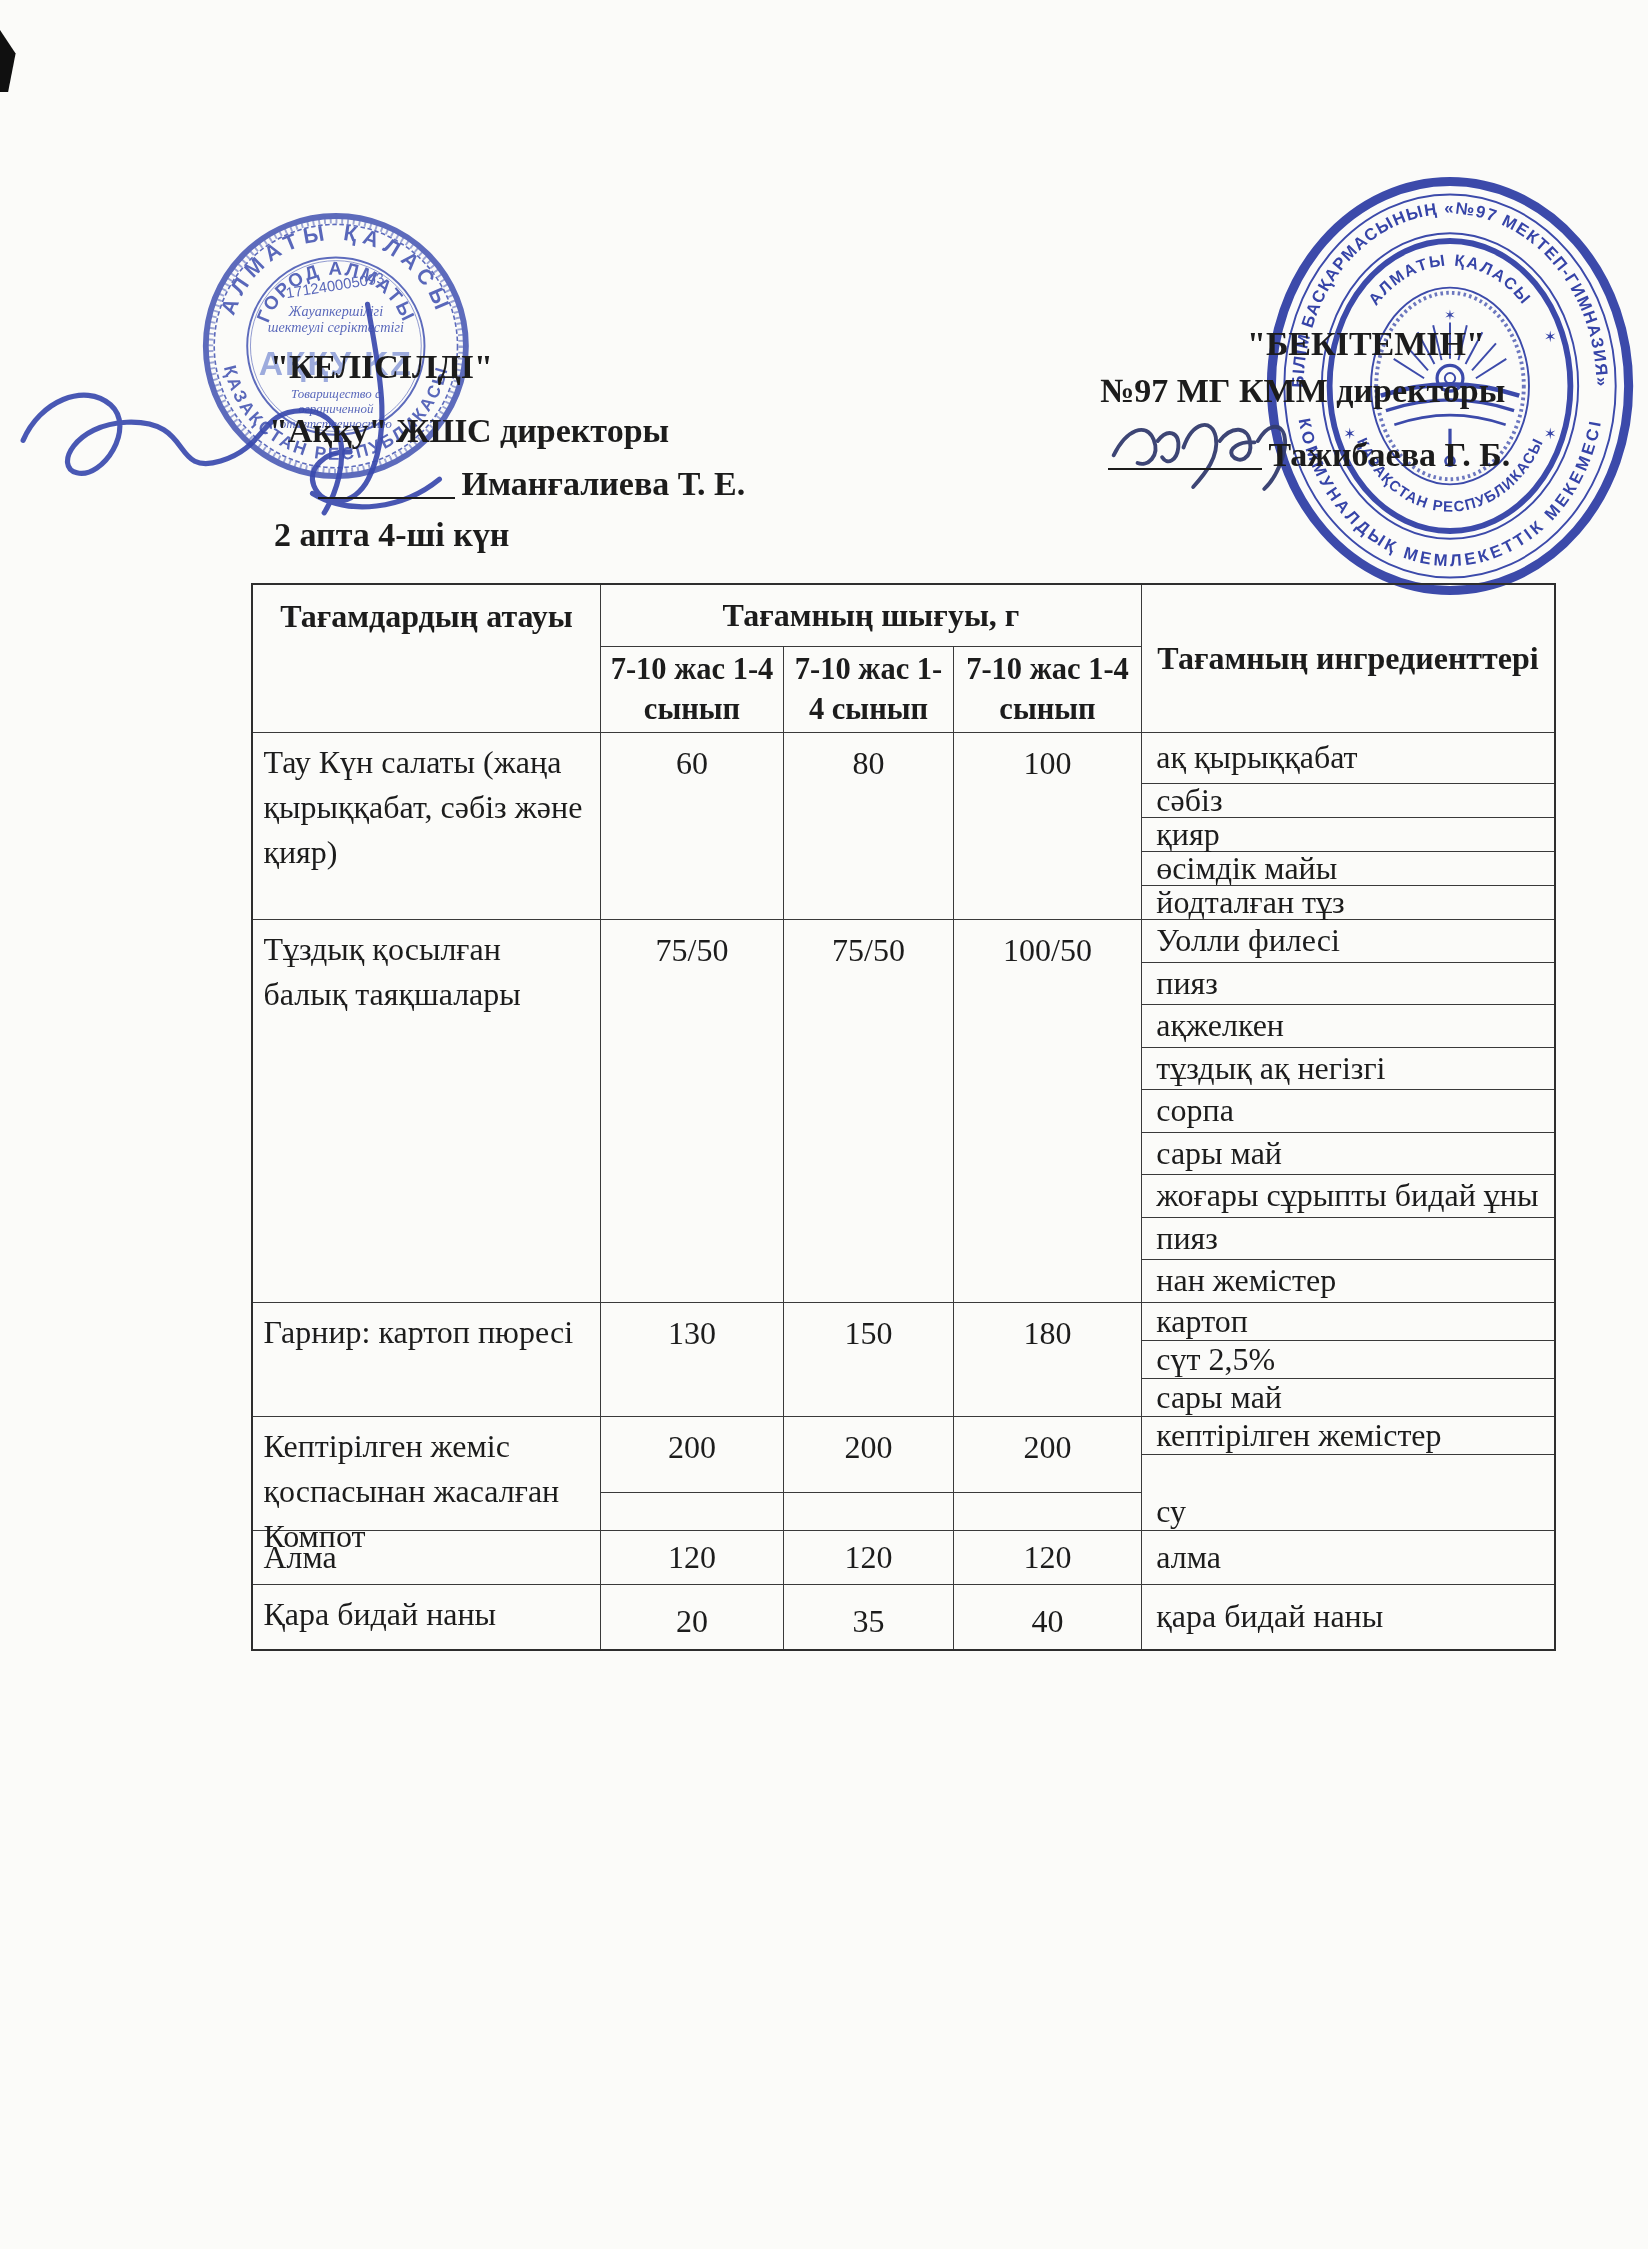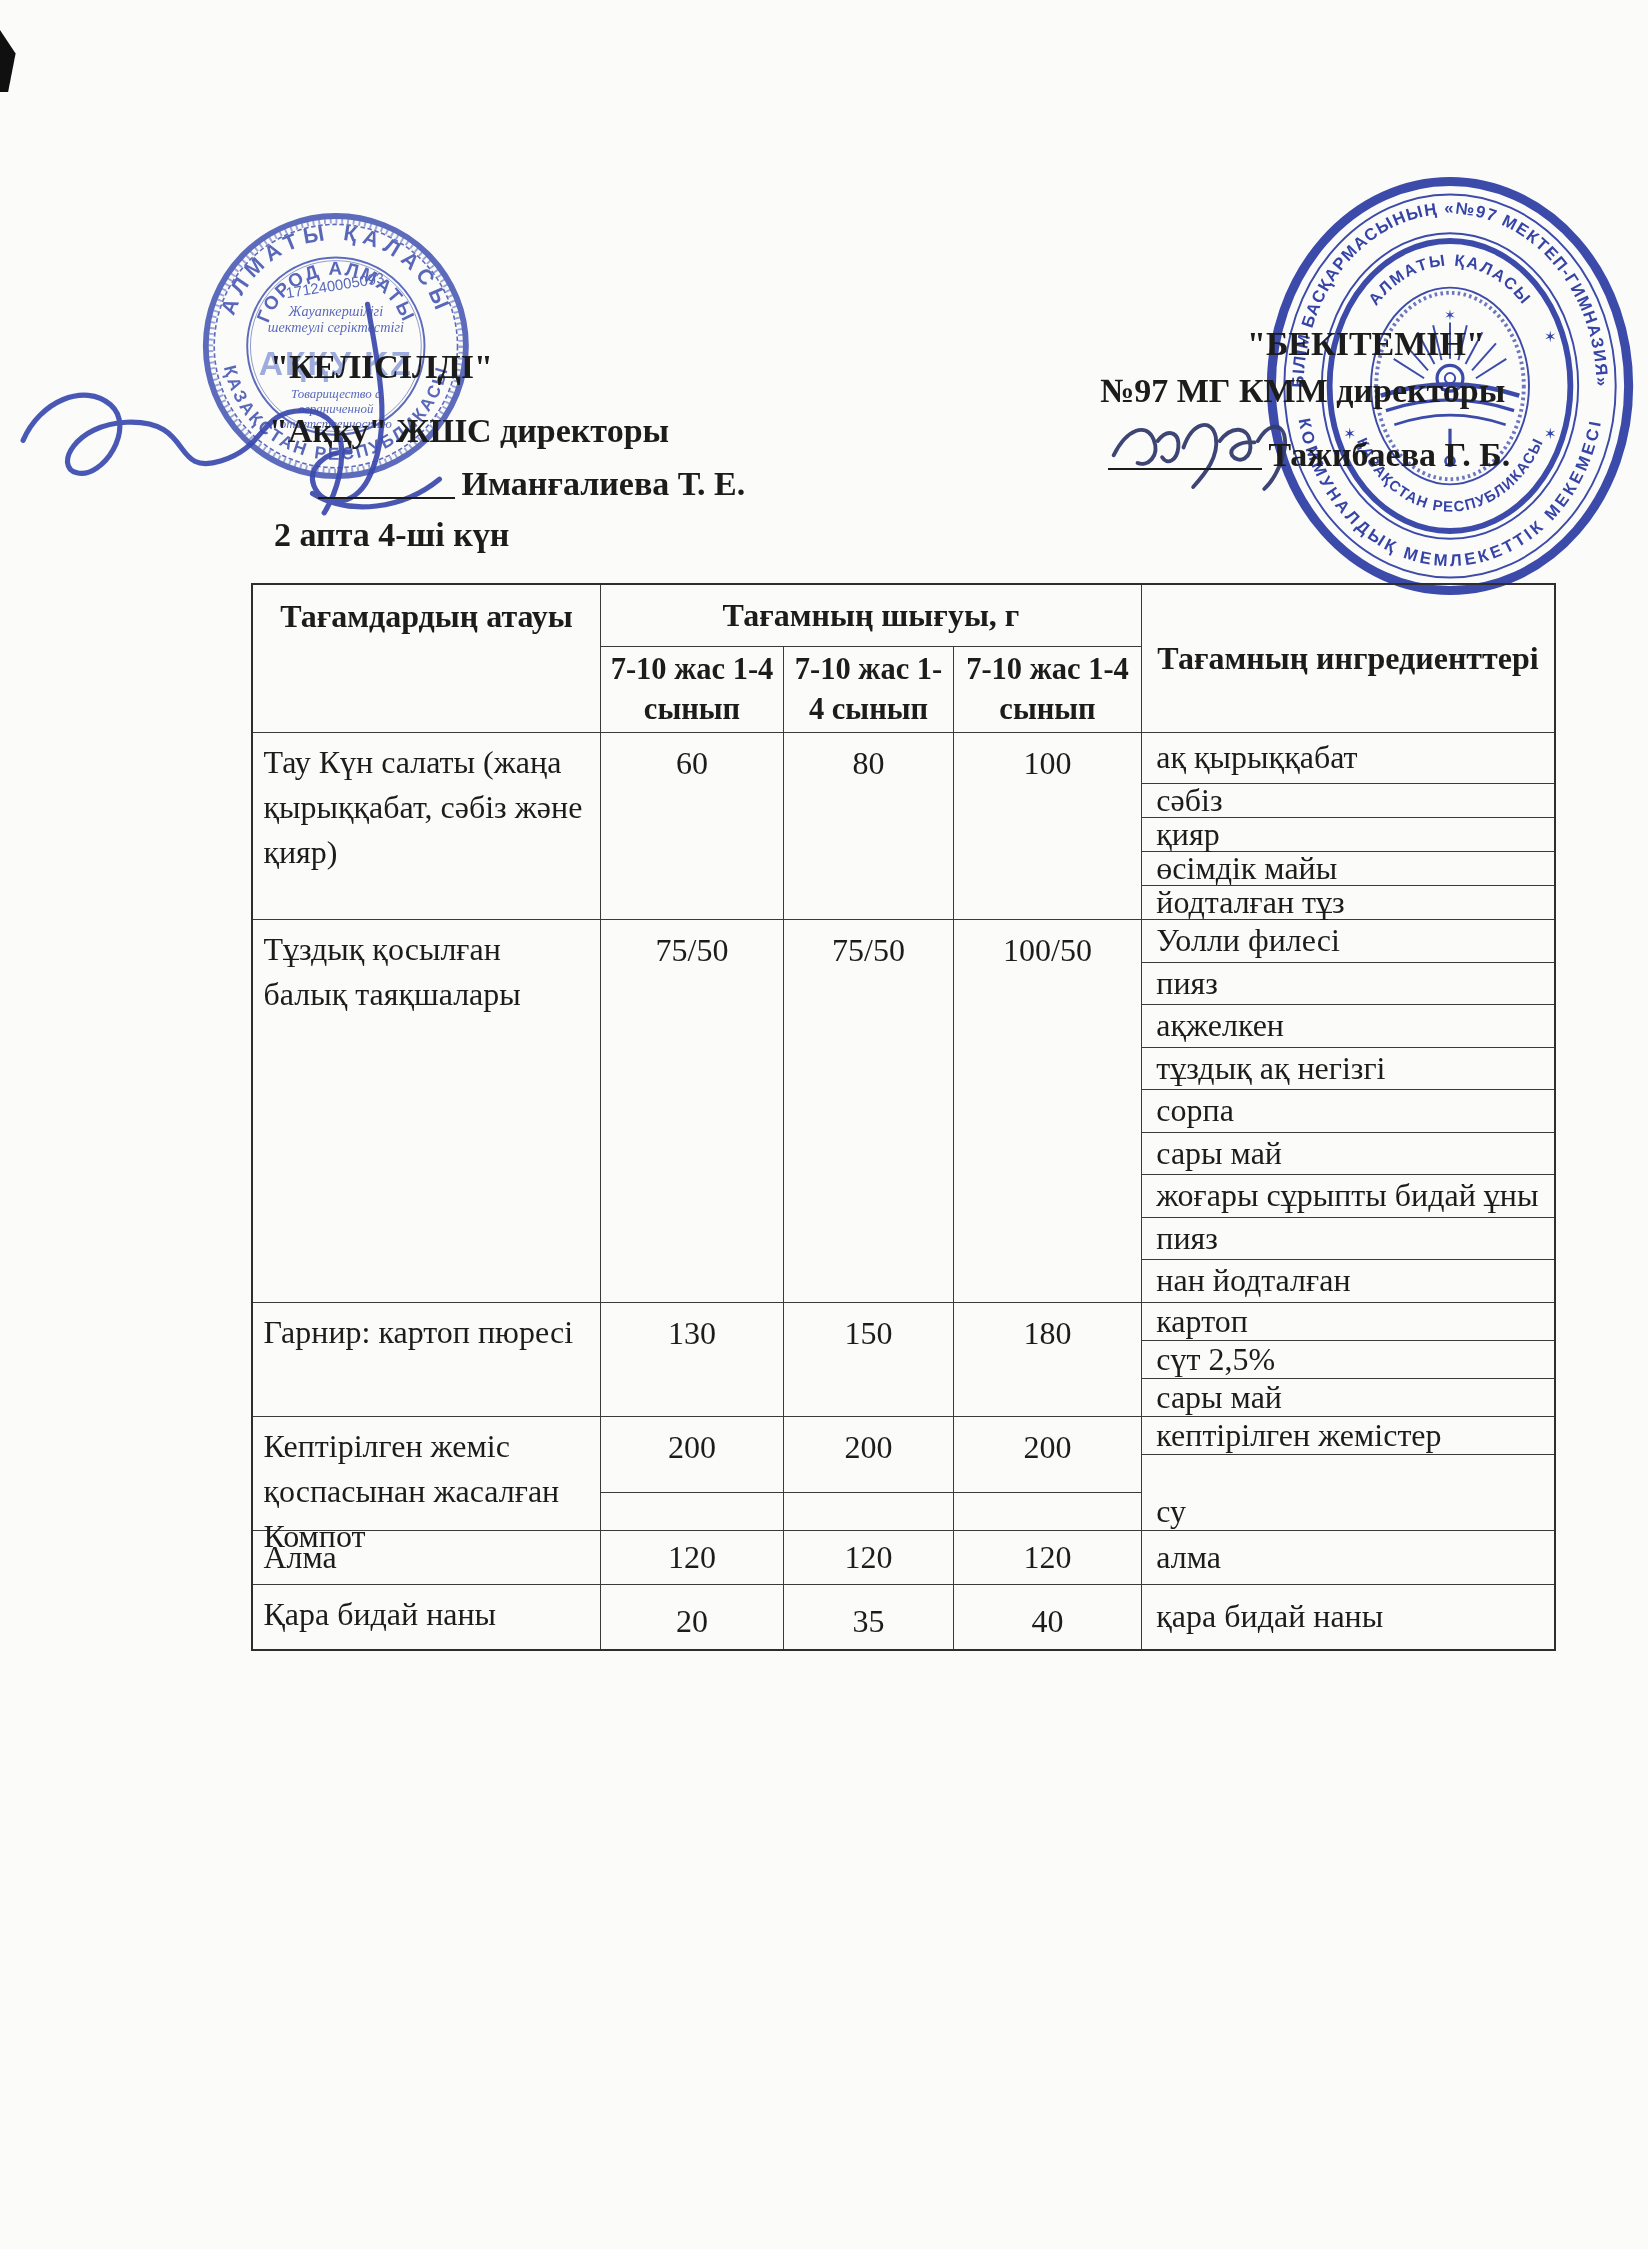--- a/index.html
+++ b/index.html
@@ -200,21 +200,21 @@
     <div class="cell val br bb" style="grid-area:8/3/17/4">75/50</div>
     <div class="cell val br bb" style="grid-area:8/4/17/5">100/50</div>
     <div class="cell ing bb" style="grid-area:8/5/9/6">Уолли филесі</div>
     <div class="cell ing bb" style="grid-area:9/5/10/6">пияз</div>
     <div class="cell ing bb" style="grid-area:10/5/11/6">ақжелкен</div>
     <div class="cell ing bb" style="grid-area:11/5/12/6">тұздық ақ негізгі</div>
     <div class="cell ing bb" style="grid-area:12/5/13/6">сорпа</div>
     <div class="cell ing bb" style="grid-area:13/5/14/6">сары май</div>
     <div class="cell ing bb" style="grid-area:14/5/15/6">жоғары сұрыпты бидай ұны</div>
     <div class="cell ing bb" style="grid-area:15/5/16/6">пияз</div>
-    <div class="cell ing bb" style="grid-area:16/5/17/6">нан йодталған</div>
+    <div class="cell ing bb" style="grid-area:16/5/17/6">нан жемістер</div>
 
     <div class="cell dish br bb" style="grid-area:17/1/20/2">Гарнир: картоп пюресі</div>
     <div class="cell val br bb" style="grid-area:17/2/20/3">130</div>
     <div class="cell val br bb" style="grid-area:17/3/20/4">150</div>
     <div class="cell val br bb" style="grid-area:17/4/20/5">180</div>
     <div class="cell ing bb" style="grid-area:17/5/18/6">картоп</div>
     <div class="cell ing bb" style="grid-area:18/5/19/6">сүт 2,5%</div>
     <div class="cell ing bb" style="grid-area:19/5/20/6">сары май</div>
 
     <div class="cell dish br bb" style="grid-area:20/1/23/2">Кептірілген жеміс қоспасынан жасалған Компот</div>

